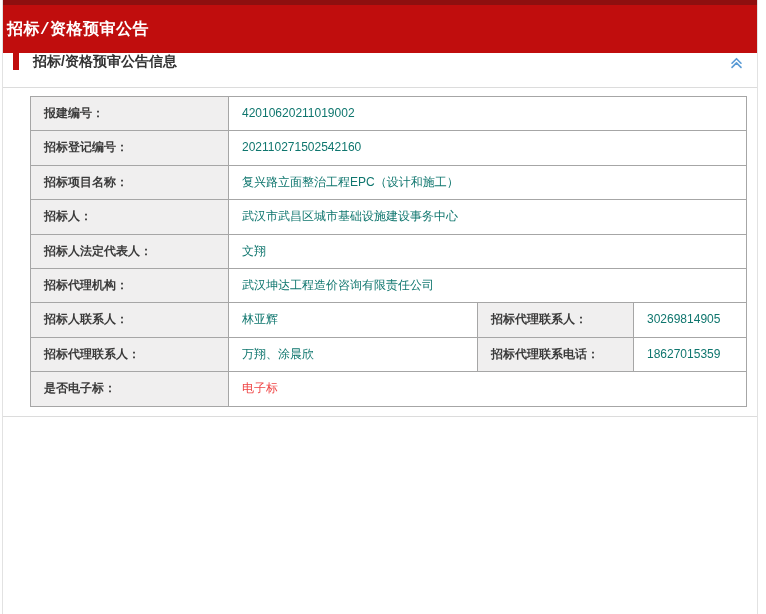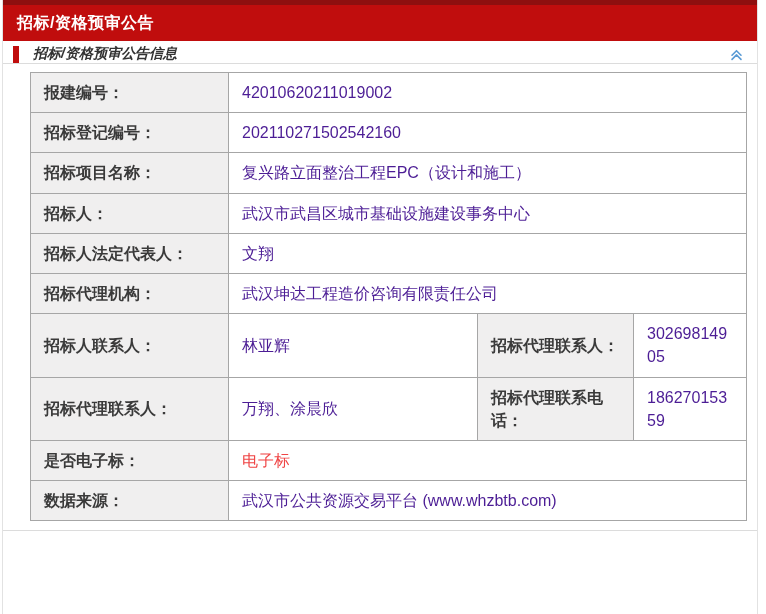--- a/index.html
+++ b/index.html
@@ -13,38 +13,38 @@
     margin-left: 2px;
     width: 756px; height: 614px;
     border-left: 1px solid #e2e2e2;
     border-right: 1px solid #e2e2e2;
     background: #fff;
   }
   
   .titlebar {
     border-top: 5px solid #8e0f0f;
     background: #c00d0d;
-    height: 41px;
+    height: 53px;
     display: flex; align-items: center;
-    padding-left: 14px;
+    padding-left: 4px;
+    font-family: Liberation Mono, monospace;
   }
   .titlebar .title {
     color: #ffffff;
     font-size: 16px;
     font-weight: bold;
     letter-spacing: 0.5px;
   }
   
   .section-header {
-    height: 23px;
-    display: flex; align-items: flex-end;
+    height: 35px;
+    display: flex; align-items: flex-start;
     padding: 0 12px 0 10px;
     border-bottom: 1px solid #dcdcdc;
     background: #ffffff;
-    font-style: italic;
   }
   .section-marker {
     width: 6px; height: 17px;
     background: #c00d0d;
     margin-right: 14px;
   }
   .section-title {
     font-size: 14px;
     font-weight: bold;
     color: #333333;
@@ -55,38 +55,38 @@
     display: flex; align-items: center; justify-content: center;
     cursor: pointer;
     background: none; border: none;
   }
   
   table.info {
     margin: 8px 0 0 27px;
     width: 716px;
     border-collapse: collapse;
     table-layout: fixed;
-    font-size: 16px;
+    font-size: 12px;
     color: #333333;
   }
   table.info { border: 1px solid #8c8c8c; }
   table.info td {
     border: 1px solid #a6a6a6;
     padding: 8px 13px;
     height: 21px;
     vertical-align: middle;
     line-height: 1.45;
     word-break: break-all;
   }
   td.lbl {
     background: #f0efef;
     font-weight: bold;
     color: #3a3a3a;
   }
-  td.val { background: #ffffff; color: #4c1d95; }
+  td.val { background: #ffffff; color: #0f766e; }
   td.val.red { color: #ef4444; }
   .col1 { width: 198px; }
   .col2 { width: 249px; }
   .col3 { width: 156px; }
   .col4 { width: 113px; }
   .footer-rule {
     margin-top: 9px;
     border-top: 1px solid #dcdcdc;
     height: 4px;
   }
@@ -154,22 +154,18 @@
       <tr>
         <td class="lbl">招标代理联系人：</td>
         <td class="val">万翔、涂晨欣</td>
         <td class="lbl">招标代理联系电话：</td>
         <td class="val">18627015359</td>
       </tr>
       <tr>
         <td class="lbl">是否电子标：</td>
         <td class="val red" colspan="3">电子标</td>
       </tr>
-      <tr>
-        <td class="lbl">数据来源：</td>
-        <td class="val" colspan="3">武汉市公共资源交易平台 (www.whzbtb.com)</td>
-      </tr>
     </tbody>
   </table>
 
   <div class="footer-rule"></div>
 
 </div>
 
 </body></html>

